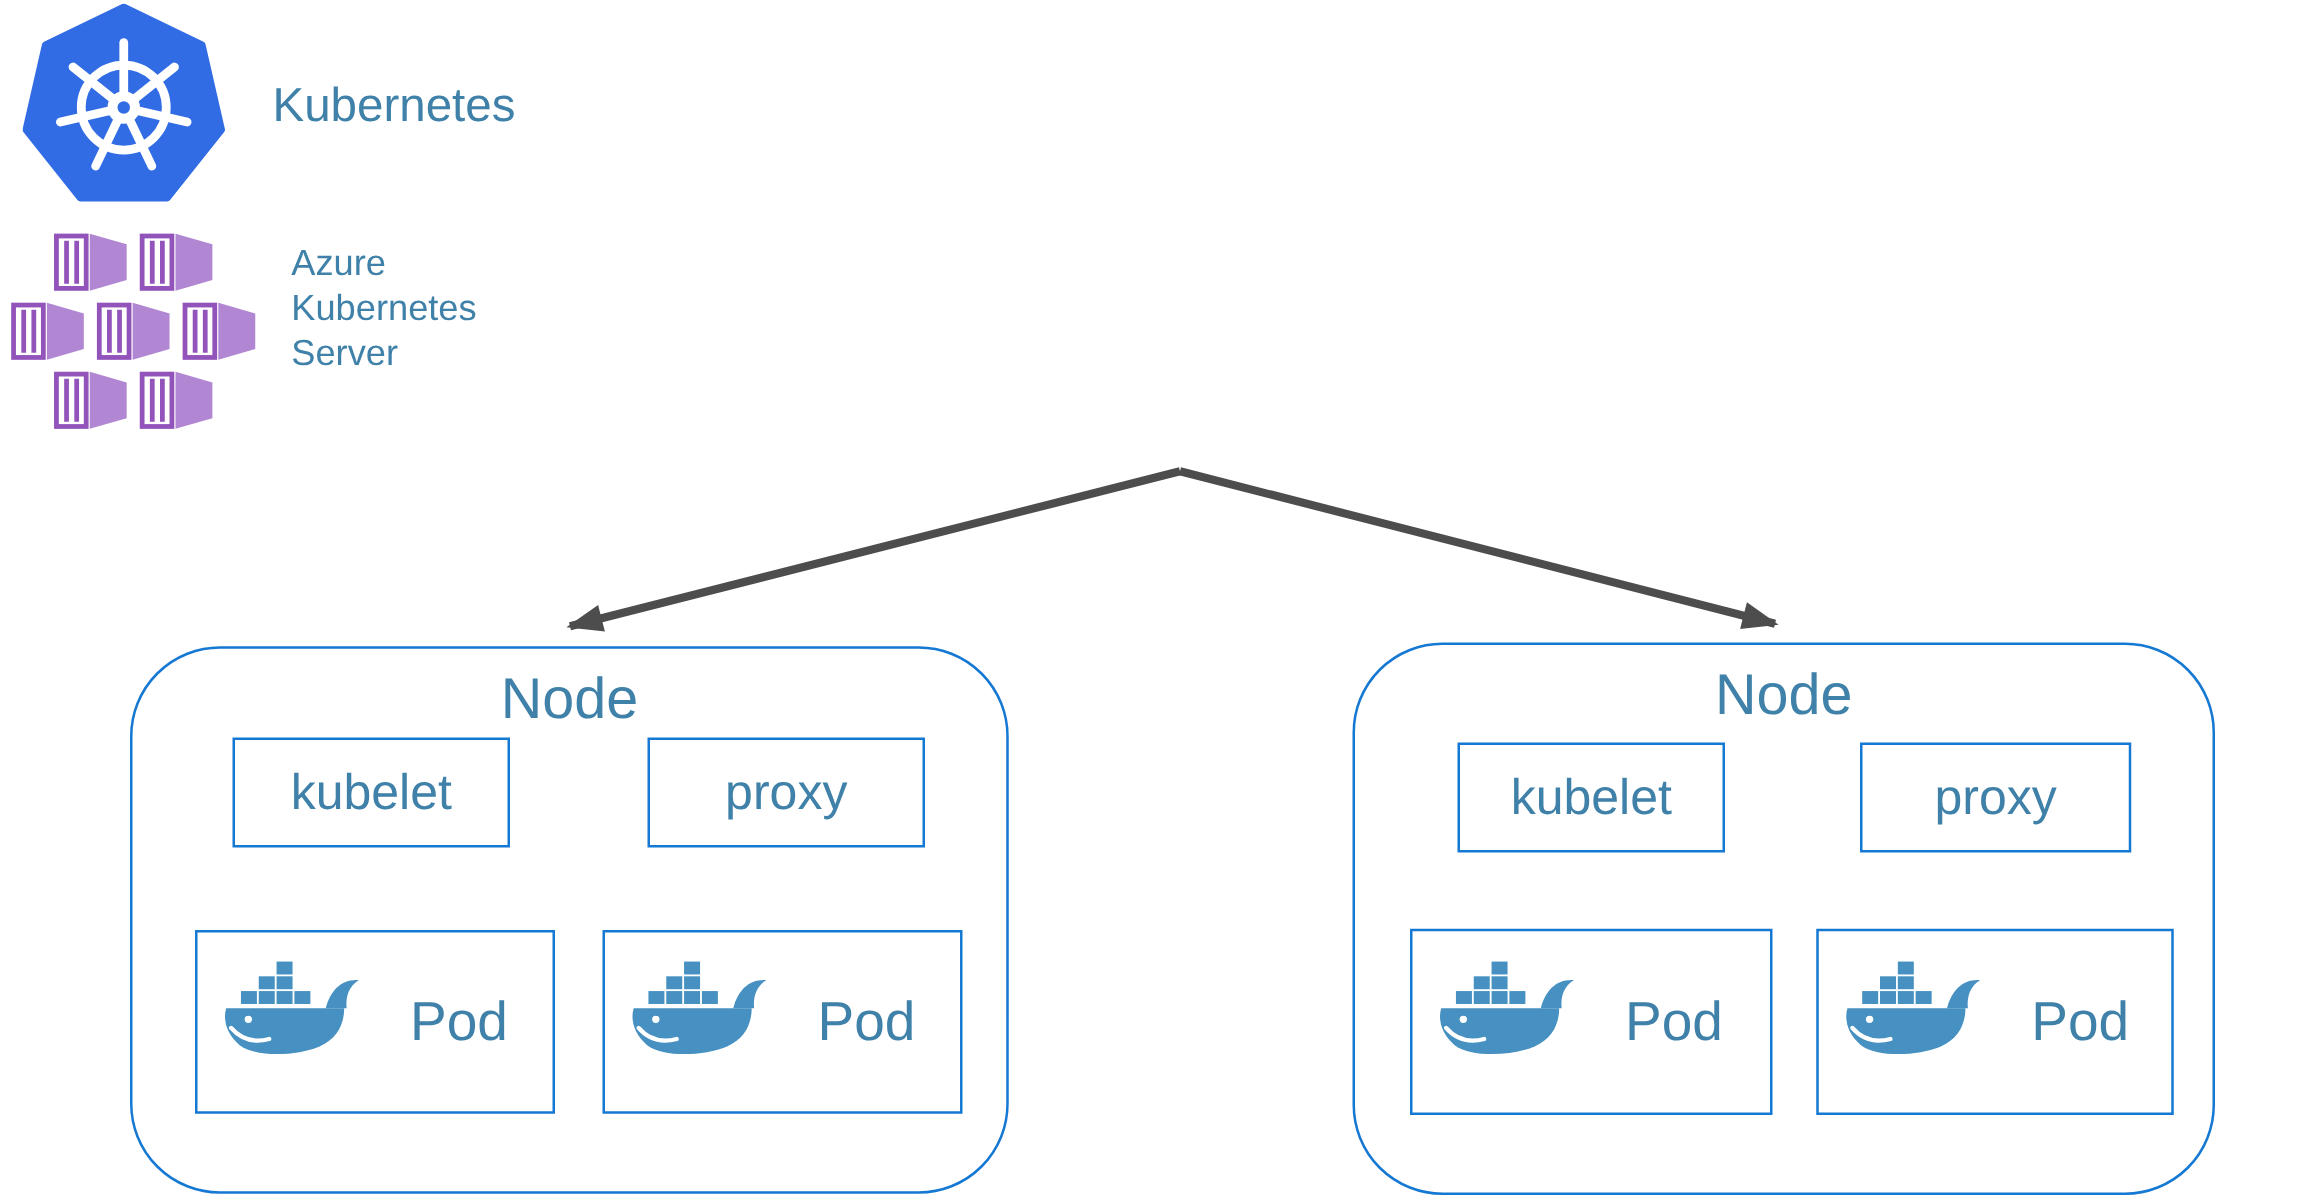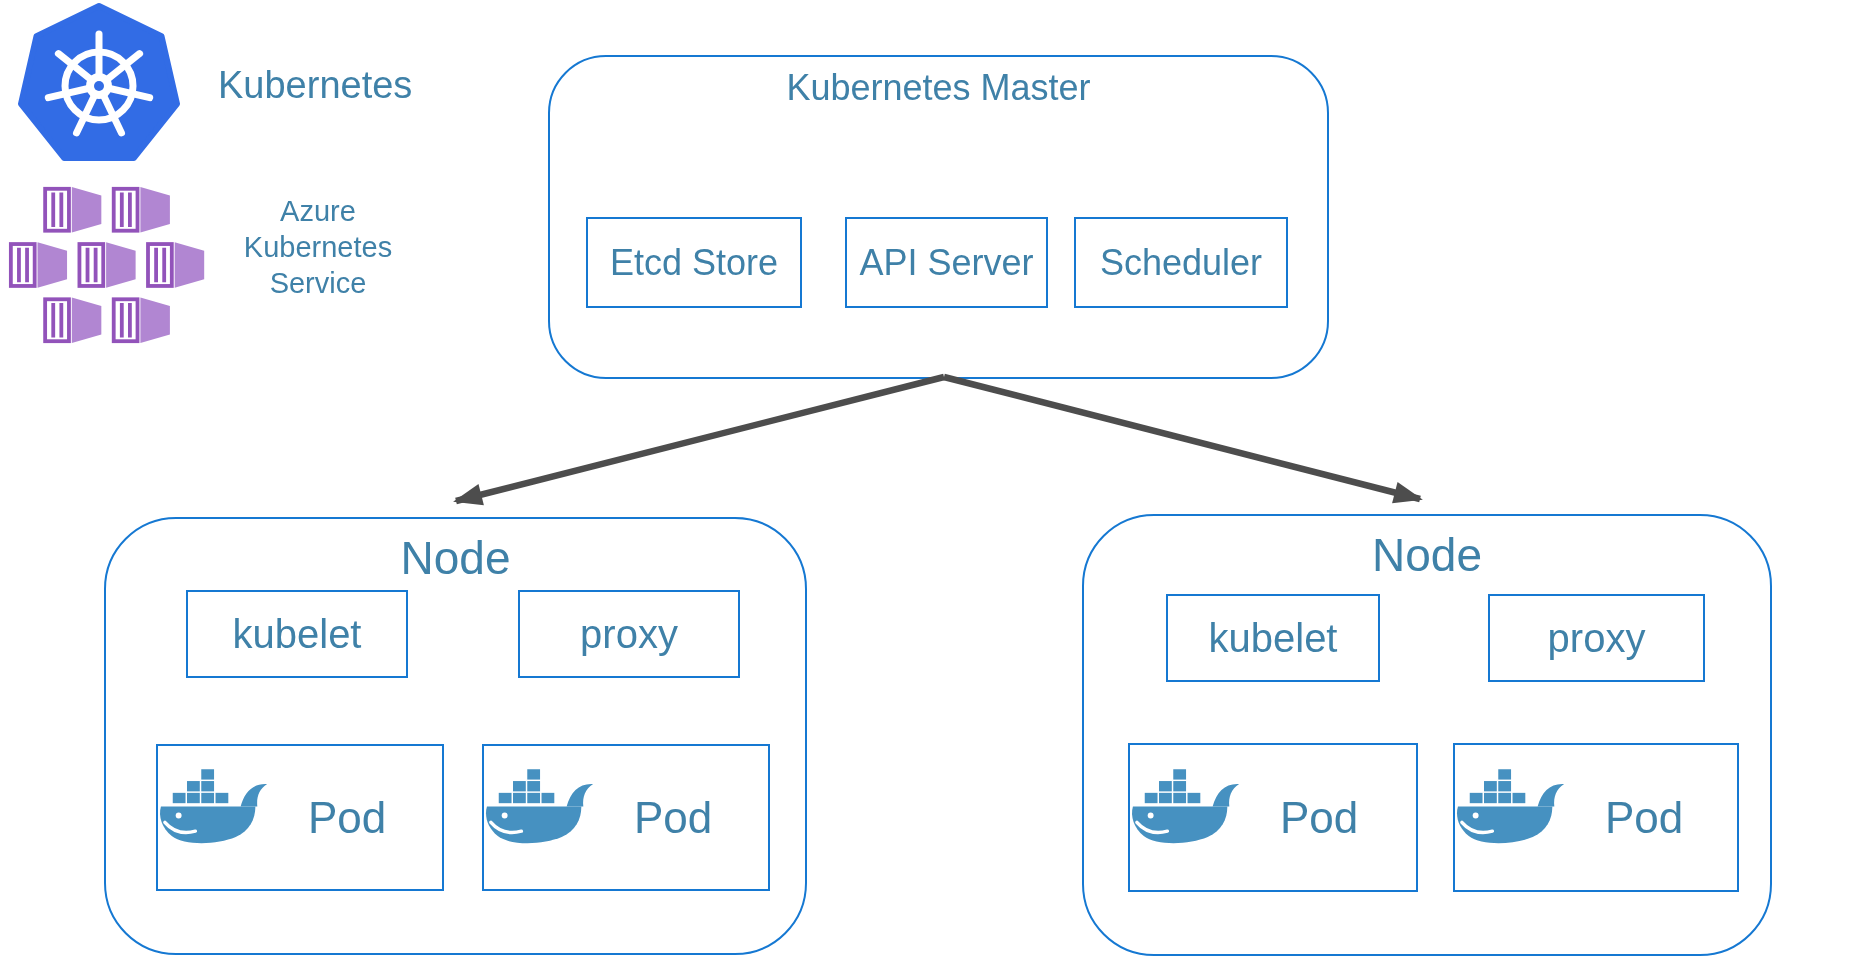--- a/index.html
+++ b/index.html
@@ -13,21 +13,21 @@
   }
   *{box-sizing:border-box;margin:0;padding:0;}
   html,body{width:1853px;height:963px;overflow:hidden;background:#ffffff;
     font-family:"Liberation Sans","DejaVu Sans",sans-serif;}
   .canvas{position:relative;width:1612px;height:963px;background:#fff;}
 
   
   .k8s-logo{position:absolute;left:18px;top:2px;width:162px;height:164px;}
   .k8s-label{position:absolute;left:218px;top:64px;font-size:38px;color:var(--text-teal);}
   .aks-logo{position:absolute;left:8px;top:184px;width:200px;height:162px;}
-  .aks-label{position:absolute;left:233px;top:193px;width:170px;text-align:center;
+  .aks-label{position:absolute;left:233px;top:193px;width:170px;text-align:left;
     font-size:29px;line-height:36px;color:var(--text-teal);}
   .aks-label span{display:block;}
 
   
   .group-box{position:absolute;background:#fff;border:2.5px solid var(--border-blue);}
   .master-box{left:548px;top:55px;width:781px;height:324px;border-radius:58px;}
   .node-box-left{left:104px;top:517px;width:703px;height:438px;border-radius:72px;}
   .node-box-right{left:1082px;top:514px;width:690px;height:442px;border-radius:72px;}
   .group-title{position:absolute;top:10px;left:0;width:100%;text-align:center;
     font-size:36px;color:var(--text-teal);}
@@ -43,21 +43,21 @@
   .sched{left:524px;width:214px;}
   .agent-box{top:71px;height:88px;font-size:40px;}
   .node-box-right .agent-box{top:78px;}
   .kubelet-l{left:80px;width:222px;}
   .proxy-l{left:412px;width:222px;}
   .kubelet-r{left:82px;width:214px;}
   .proxy-r{left:404px;width:217px;}
 
   
   .pod-box{position:absolute;border:2.5px solid var(--border-blue);background:#fff;
-    display:flex;align-items:center;}
+    display:flex;align-items:center;padding-left:20px;}
   .node-box-left .pod-box{top:225px;width:288px;height:147px;}
   .node-box-right .pod-box{top:227px;width:290px;height:149px;}
   .pod1-l{left:50px;}  .pod2-l{left:376px;}
   .pod1-r{left:44px;}  .pod2-r{left:369px;width:286px !important;}
   .whale{width:118px;height:91px;flex:0 0 auto;transform:translateY(-4px);}
   .pod-label{font-size:44px;color:var(--text-teal);margin-left:32px;}
 
   
   .arrows{position:absolute;left:0;top:0;width:1853px;height:963px;pointer-events:none;}
   .arrow-line{stroke:var(--arrow-gray);stroke-width:6.5;fill:none;}
@@ -132,29 +132,23 @@
     <use href="#sym-aks-box" x="108" y="0" width="64" height="54"></use>
     <use href="#sym-aks-box" x="0" y="58" width="64" height="54"></use>
     <use href="#sym-aks-box" x="72" y="58" width="64" height="54"></use>
     <use href="#sym-aks-box" x="144" y="58" width="64" height="54"></use>
     <use href="#sym-aks-box" x="36" y="116" width="64" height="54"></use>
     <use href="#sym-aks-box" x="108" y="116" width="64" height="54"></use>
   </svg>
   <div class="aks-label">
     <span>Azure</span>
     <span>Kubernetes</span>
-    <span>Service</span>
+    <span>Server</span>
   </div>
 
-  <div class="group-box master-box">
-    <div class="group-title">Kubernetes Master</div>
-    <div class="rect-box etcd">Etcd Store</div>
-    <div class="rect-box api">API Server</div>
-    <div class="rect-box sched">Scheduler</div>
-  </div>
 
   <svg class="arrows" viewBox="0 0 1853 963">
     <defs>
       <marker id="ah" markerUnits="userSpaceOnUse" markerWidth="34" markerHeight="26" refX="28" refY="13" orient="auto">
         <path class="arrow-head" d="M2,2 L31,13 L2,24 Z"></path>
       </marker>
     </defs>
     <line class="arrow-line" x1="944" y1="377" x2="456" y2="501" marker-end="url(#ah)"></line>
     <line class="arrow-line" x1="944" y1="377" x2="1420" y2="499" marker-end="url(#ah)"></line>
   </svg>

